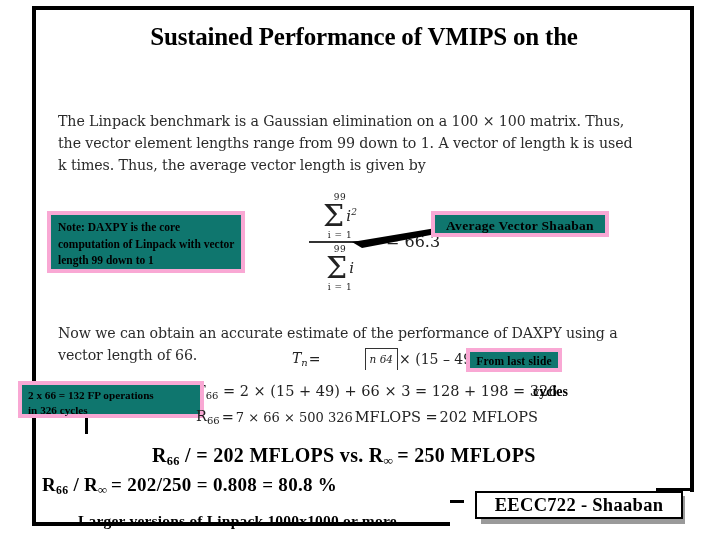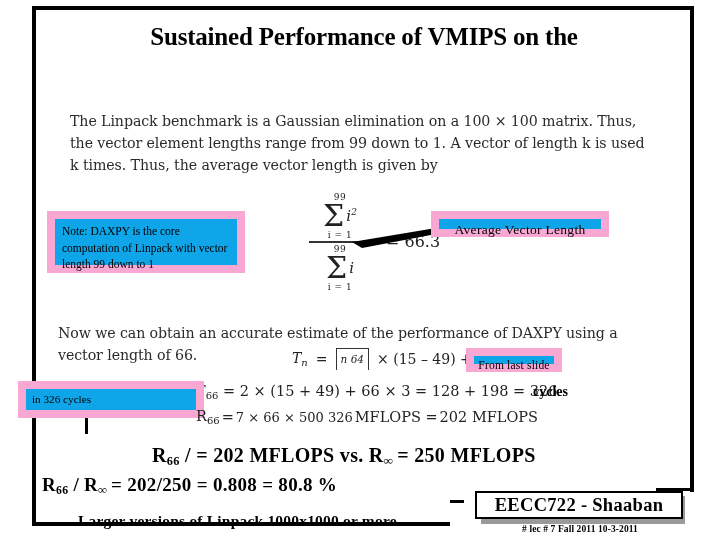--- a/index.html
+++ b/index.html
@@ -81,35 +81,34 @@
     color: #2b2b2b;
     font-size: 14.2px;
     line-height: 22px;
     letter-spacing: -0.1px;
   }
 
   #para1 {
     position: absolute;
     left: 58px; top: 110px;
     width: 582px;
-    margin-left: 12px;
   }
   #para2 {
     position: absolute;
     left: 58px; top: 322px;
     width: 582px;
   }
 
   
   .callout {
     position: absolute;
-    border: 8px solid #f9a8d4;
-    background: #0ea5e9;
-    font-family: "Liberation Serif", serif;
-    font-weight: normal;
+    border: 4px solid #f9a8d4;
+    background: #0f766e;
+    font-family: "Liberation Serif", serif;
+    font-weight: bold;
     color: #000;
     box-sizing: border-box;
   }
 
   #note-box {
     left: 47px; top: 211px;
     width: 198px; height: 62px;
     padding: 4px 6px 0 7px;
     font-size: 11.5px;
     line-height: 16.5px;
@@ -209,32 +208,33 @@
   
   #tn-formula {
     position: absolute;
     left: 292px; top: 348px;
     font-size: 14px;
     font-family: "DejaVu Serif", serif;
     color: #222;
     white-space: nowrap;
     display: flex;
     align-items: center;
-    gap: 8px;
+    gap: 1px;
   }
   #tn-formula .tlabel { font-style: italic; }
   .ceil {
     display: inline-flex;
     align-items: center;
     border-top: 1.5px solid #333;
     border-left: 1.5px solid #333;
     border-right: 1.5px solid #333;
     padding: 2px 4px 3px 4px;
     height: 22px;
     box-sizing: border-box;
+    margin-left: 43px;
   }
   .minifrac {
     display: inline-block;
     text-align: center;
     font-size: 10.5px;
     line-height: 10.5px;
     font-style: italic;
   }
   .minifrac .bar {
     height: 1.3px; background: #333; margin: 1px 0;
@@ -374,21 +374,21 @@
     </div>
     <div class="lim">i = 1</div>
   </div>
   <div id="sum-eq" class="math">=  66.3</div>
 
   <svg id="avg-arrow" viewBox="0 0 84 22">
     <polygon points="0,14 84,0 84,6 10,20" fill="#000"></polygon>
   </svg>
 
   <div id="note-box" class="callout">Note: DAXPY is the core computation of Linpack with vector length 99 down to 1</div>
-  <div id="avg-box" class="callout">Average Vector Length</div>
+  <div id="avg-box" class="callout">Average Vector Shaaban</div>
 
   <div id="para2" class="scan">Now we can obtain an accurate estimate of the performance of DAXPY using a vector length of 66.</div>
 
   <div id="tn-formula">
     <span class="tlabel"><span>T</span><span style="font-size:10px;vertical-align:-3px;">n</span></span>
     <span>=</span>
     <span class="ceil">
       <span class="minifrac">
         <span>n</span>
         <span class="bar"></span>
@@ -400,20 +400,21 @@
 
   <div id="fromlast-box" class="callout">From last slide</div>
 
   <div id="t66-line">
     <span>T</span><span class="sub">66</span>
     <span>=  2 × (15 + 49) + 66 × 3  =  128 + 198  =  326</span>
   </div>
   <div id="cycles-label">cycles</div>
 
   <div id="fp-box" class="callout">
+    <div>2 x 66 = 132 FP operations</div>
     <div>in 326 cycles</div>
   </div>
   <div class="fp-leader"></div>
 
   <div id="r66-line">
     <span><span>R</span><span class="sub">66</span></span>
     <span>=</span>
     <span class="bigfrac">
       <span>7 × 66 × 500</span>
       <span class="bar"></span>
@@ -428,15 +429,14 @@
   </div>
 
   <div id="ratio-line" class="bold-line">
     <span>R</span><span class="sub-s">66</span><span> / R</span><span class="inf-s">∞</span><span> = 202/250 = 0.808 =  80.8 %</span>
   </div>
 
   <div id="larger-line" class="bold-line">Larger versions of Linpack 1000x1000 or more</div>
 
   <div id="footer-plaque-shadow"></div>
   <div id="footer-plaque">EECC722 - Shaaban</div>
-  <div id="footer-sub">#  lec # 7    Fall 2011   10-3-2011</div>
 
 </div>
 
 </body></html>

